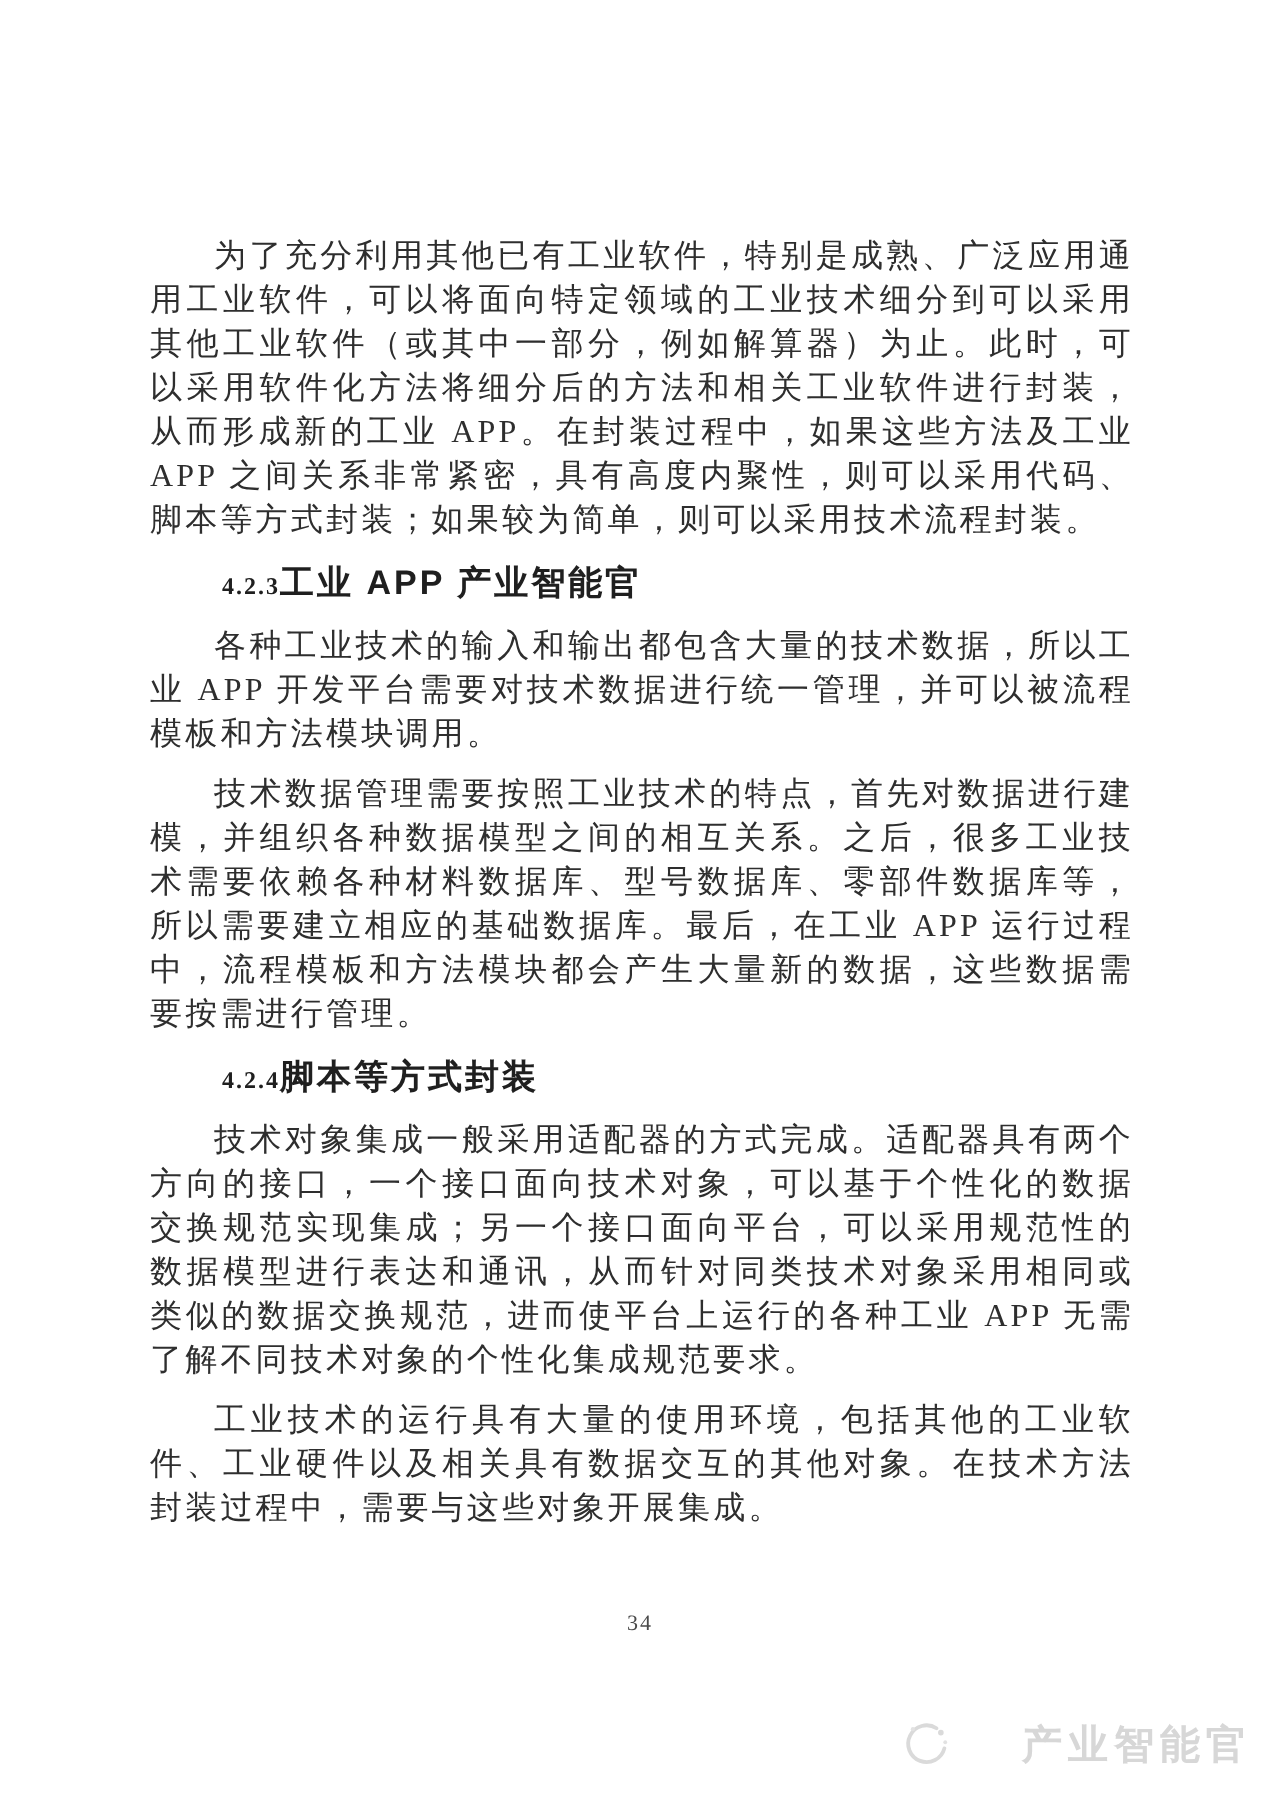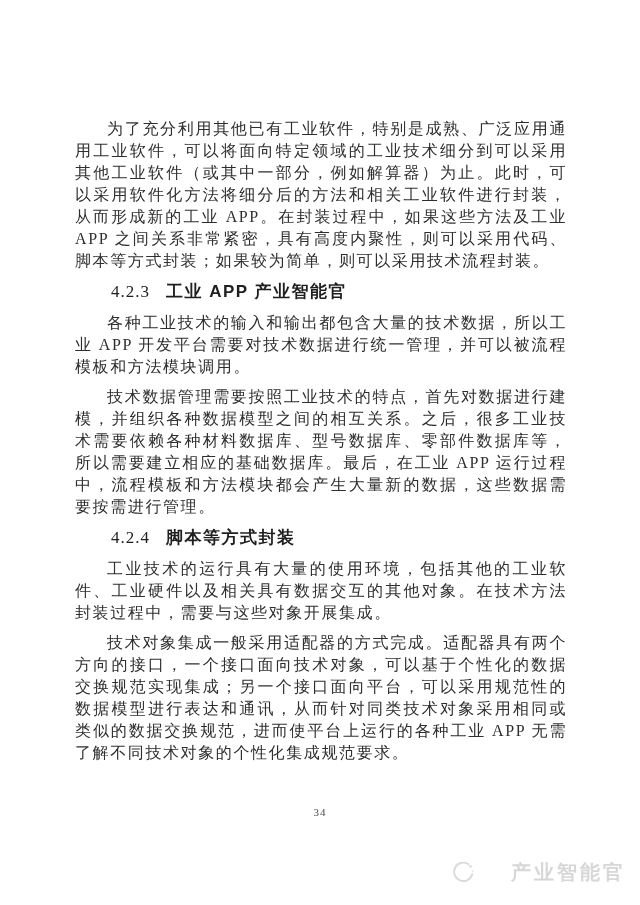--- a/index.html
+++ b/index.html
@@ -32,24 +32,23 @@
   }
   .heading {
     margin: 6px 0 8px 0;
     padding-left: 36px;
     line-height: 24px;
     color: #1f1f1f;
     white-space: nowrap;
   }
   .heading .h-num {
     font-family: "Liberation Serif", serif;
-    font-size: 17px;
-    font-weight: 400;
+    font-size: 12px;
+    font-weight: 700;
     letter-spacing: 1px;
-    margin-right: 16px;
   }
   .heading .h-title {
     font-family: "Liberation Sans", sans-serif;
     font-size: 17px;
     font-weight: 700;
     letter-spacing: 1.5px;
   }
   .page-number {
     position: absolute;
     top: 806px;
@@ -96,23 +95,23 @@
     </div>
 
     <p class="para">各种工业技术的输入和输出都包含大量的技术数据，所以工业 APP 开发平台需要对技术数据进行统一管理，并可以被流程模板和方法模块调用。</p>
 
     <p class="para">技术数据管理需要按照工业技术的特点，首先对数据进行建模，并组织各种数据模型之间的相互关系。之后，很多工业技术需要依赖各种材料数据库、型号数据库、零部件数据库等，所以需要建立相应的基础数据库。最后，在工业 APP 运行过程中，流程模板和方法模块都会产生大量新的数据，这些数据需要按需进行管理。</p>
 
     <div class="heading">
       <span class="h-num">4.2.4</span><span class="h-title">脚本等方式封装</span>
     </div>
 
+    <p class="para">技术对象集成一般采用适配器的方式完成。适配器具有两个方向的接口，一个接口面向技术对象，可以基于个性化的数据交换规范实现集成；另一个接口面向平台，可以采用规范性的数据模型进行表达和通讯，从而针对同类技术对象采用相同或类似的数据交换规范，进而使平台上运行的各种工业 APP 无需了解不同技术对象的个性化集成规范要求。</p>
+
     <p class="para">工业技术的运行具有大量的使用环境，包括其他的工业软件、工业硬件以及相关具有数据交互的其他对象。在技术方法封装过程中，需要与这些对象开展集成。</p>
-
-    <p class="para">技术对象集成一般采用适配器的方式完成。适配器具有两个方向的接口，一个接口面向技术对象，可以基于个性化的数据交换规范实现集成；另一个接口面向平台，可以采用规范性的数据模型进行表达和通讯，从而针对同类技术对象采用相同或类似的数据交换规范，进而使平台上运行的各种工业 APP 无需了解不同技术对象的个性化集成规范要求。</p>
 
   </div>
 
   <div class="page-number">34</div>
 
   <div class="footer-brand">
     <span class="brand-icon">
       <svg viewBox="0 0 32 32" width="28" height="28" aria-hidden="true">
         <path d="M22 7 A 10.5 10.5 0 1 0 26.5 18.5" fill="none" stroke="#dadada" stroke-width="2.2" stroke-linecap="round"></path>
         <circle cx="24.5" cy="9.5" r="1.6" fill="#dadada"></circle>

